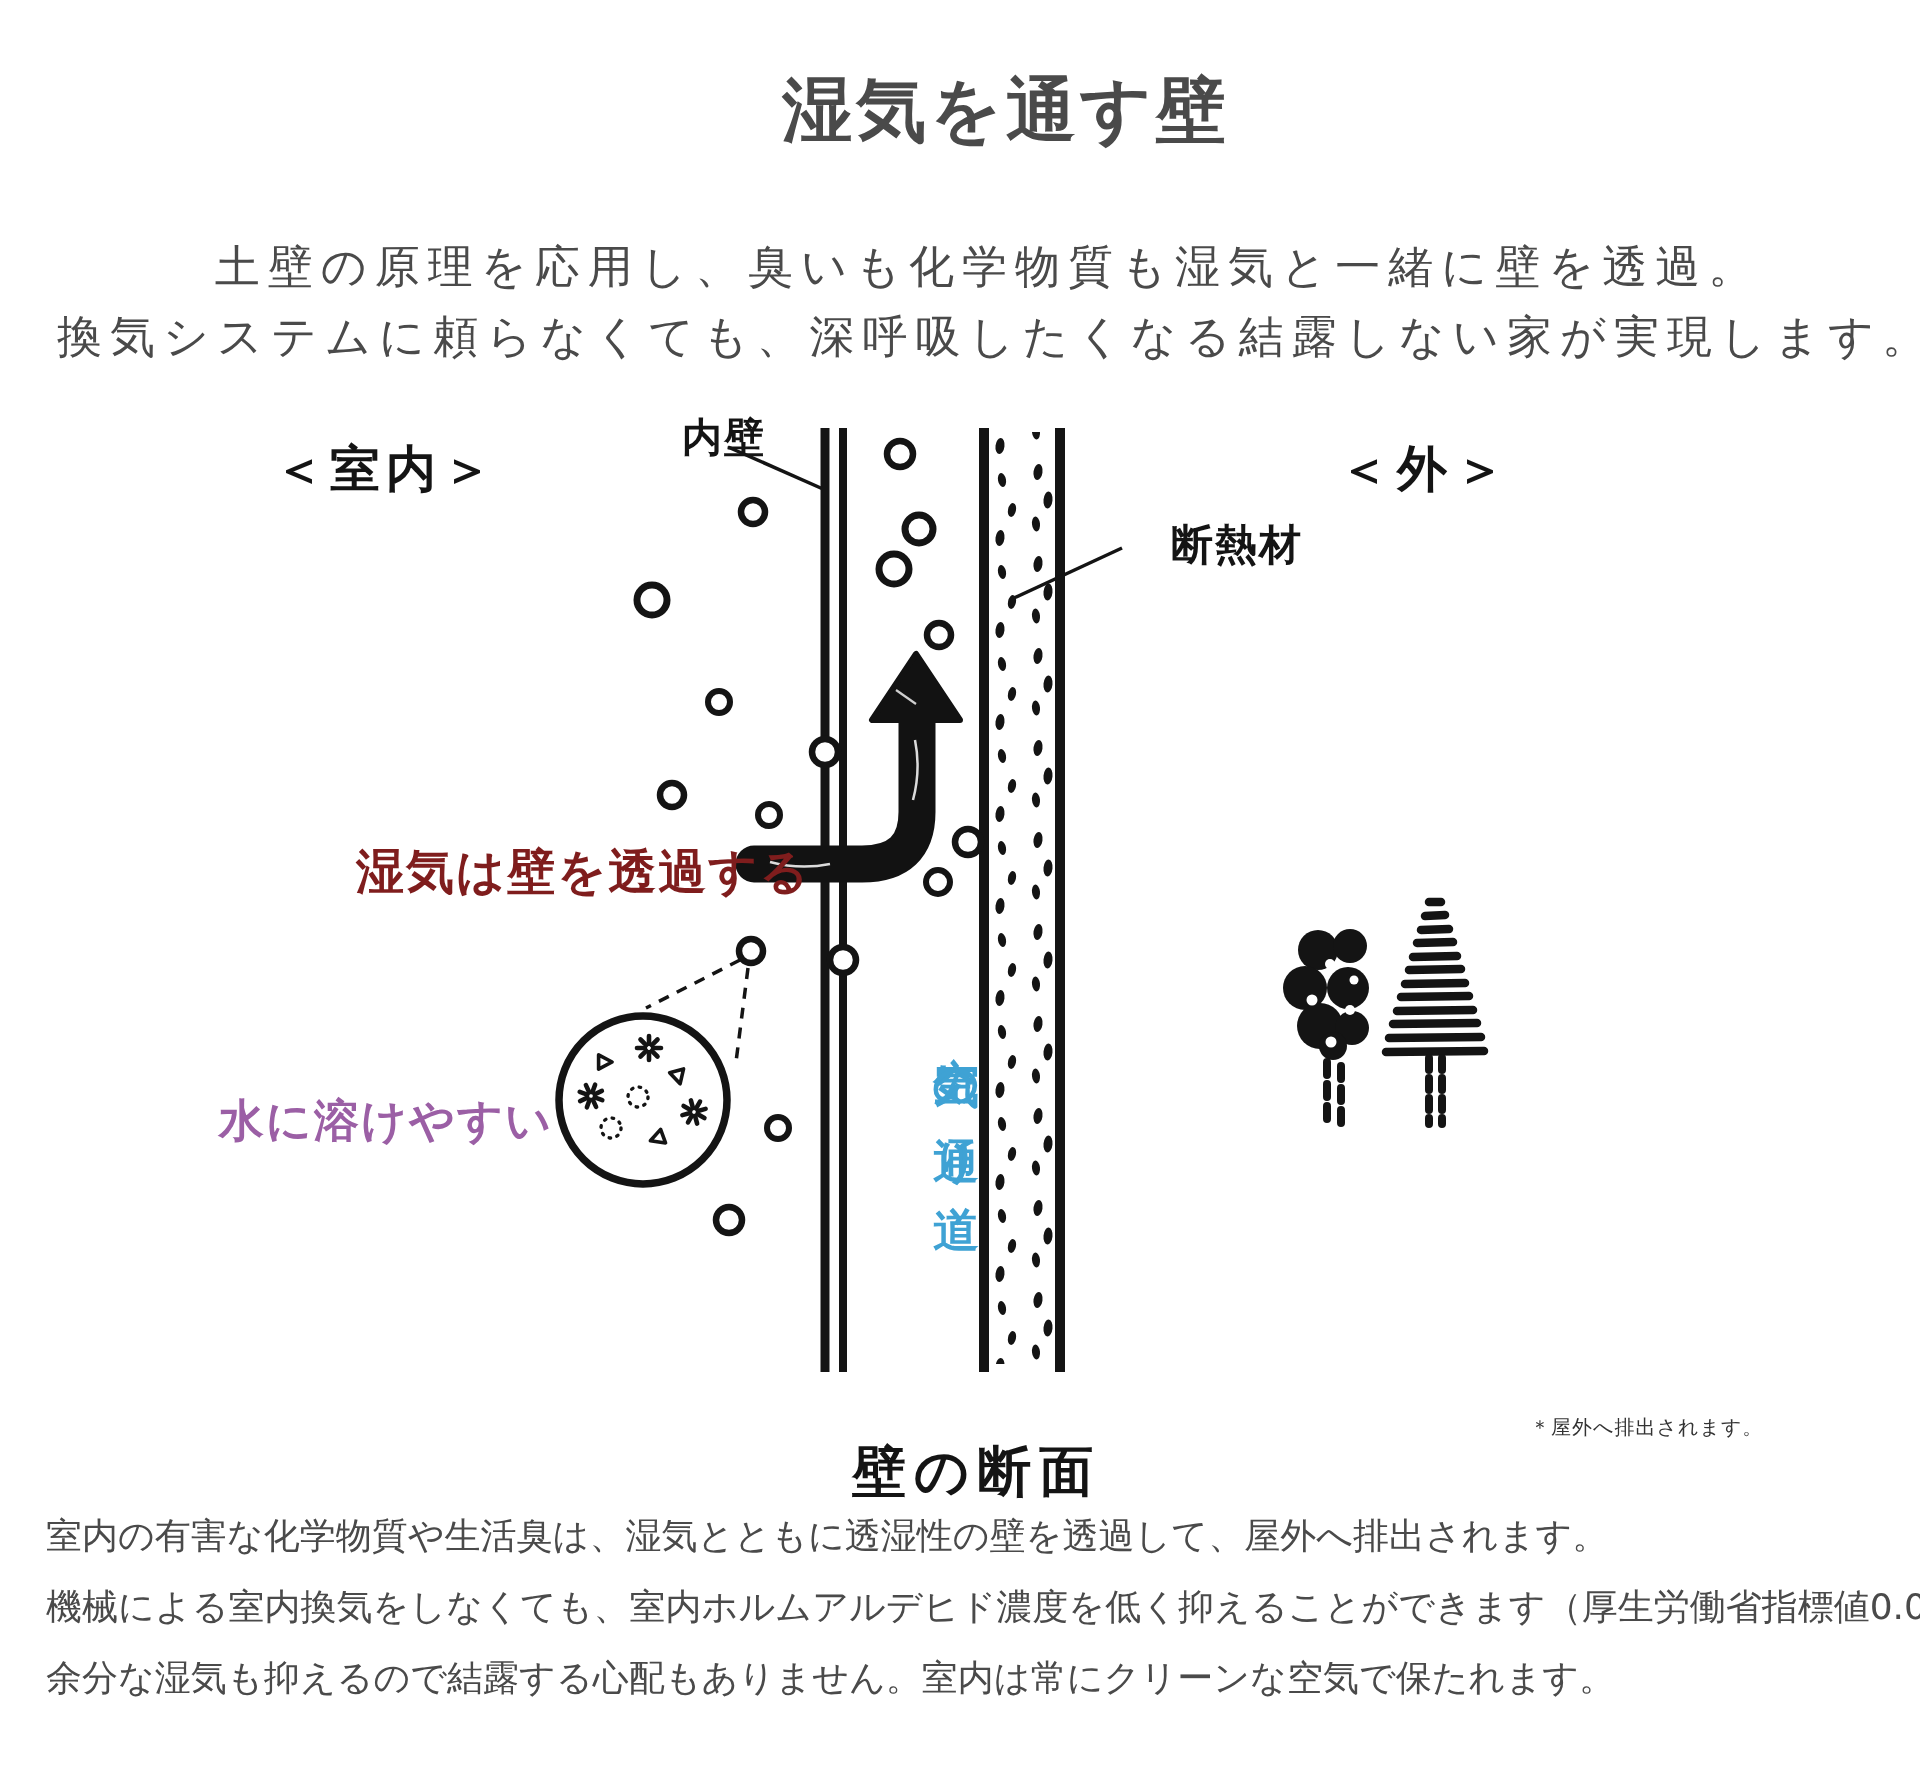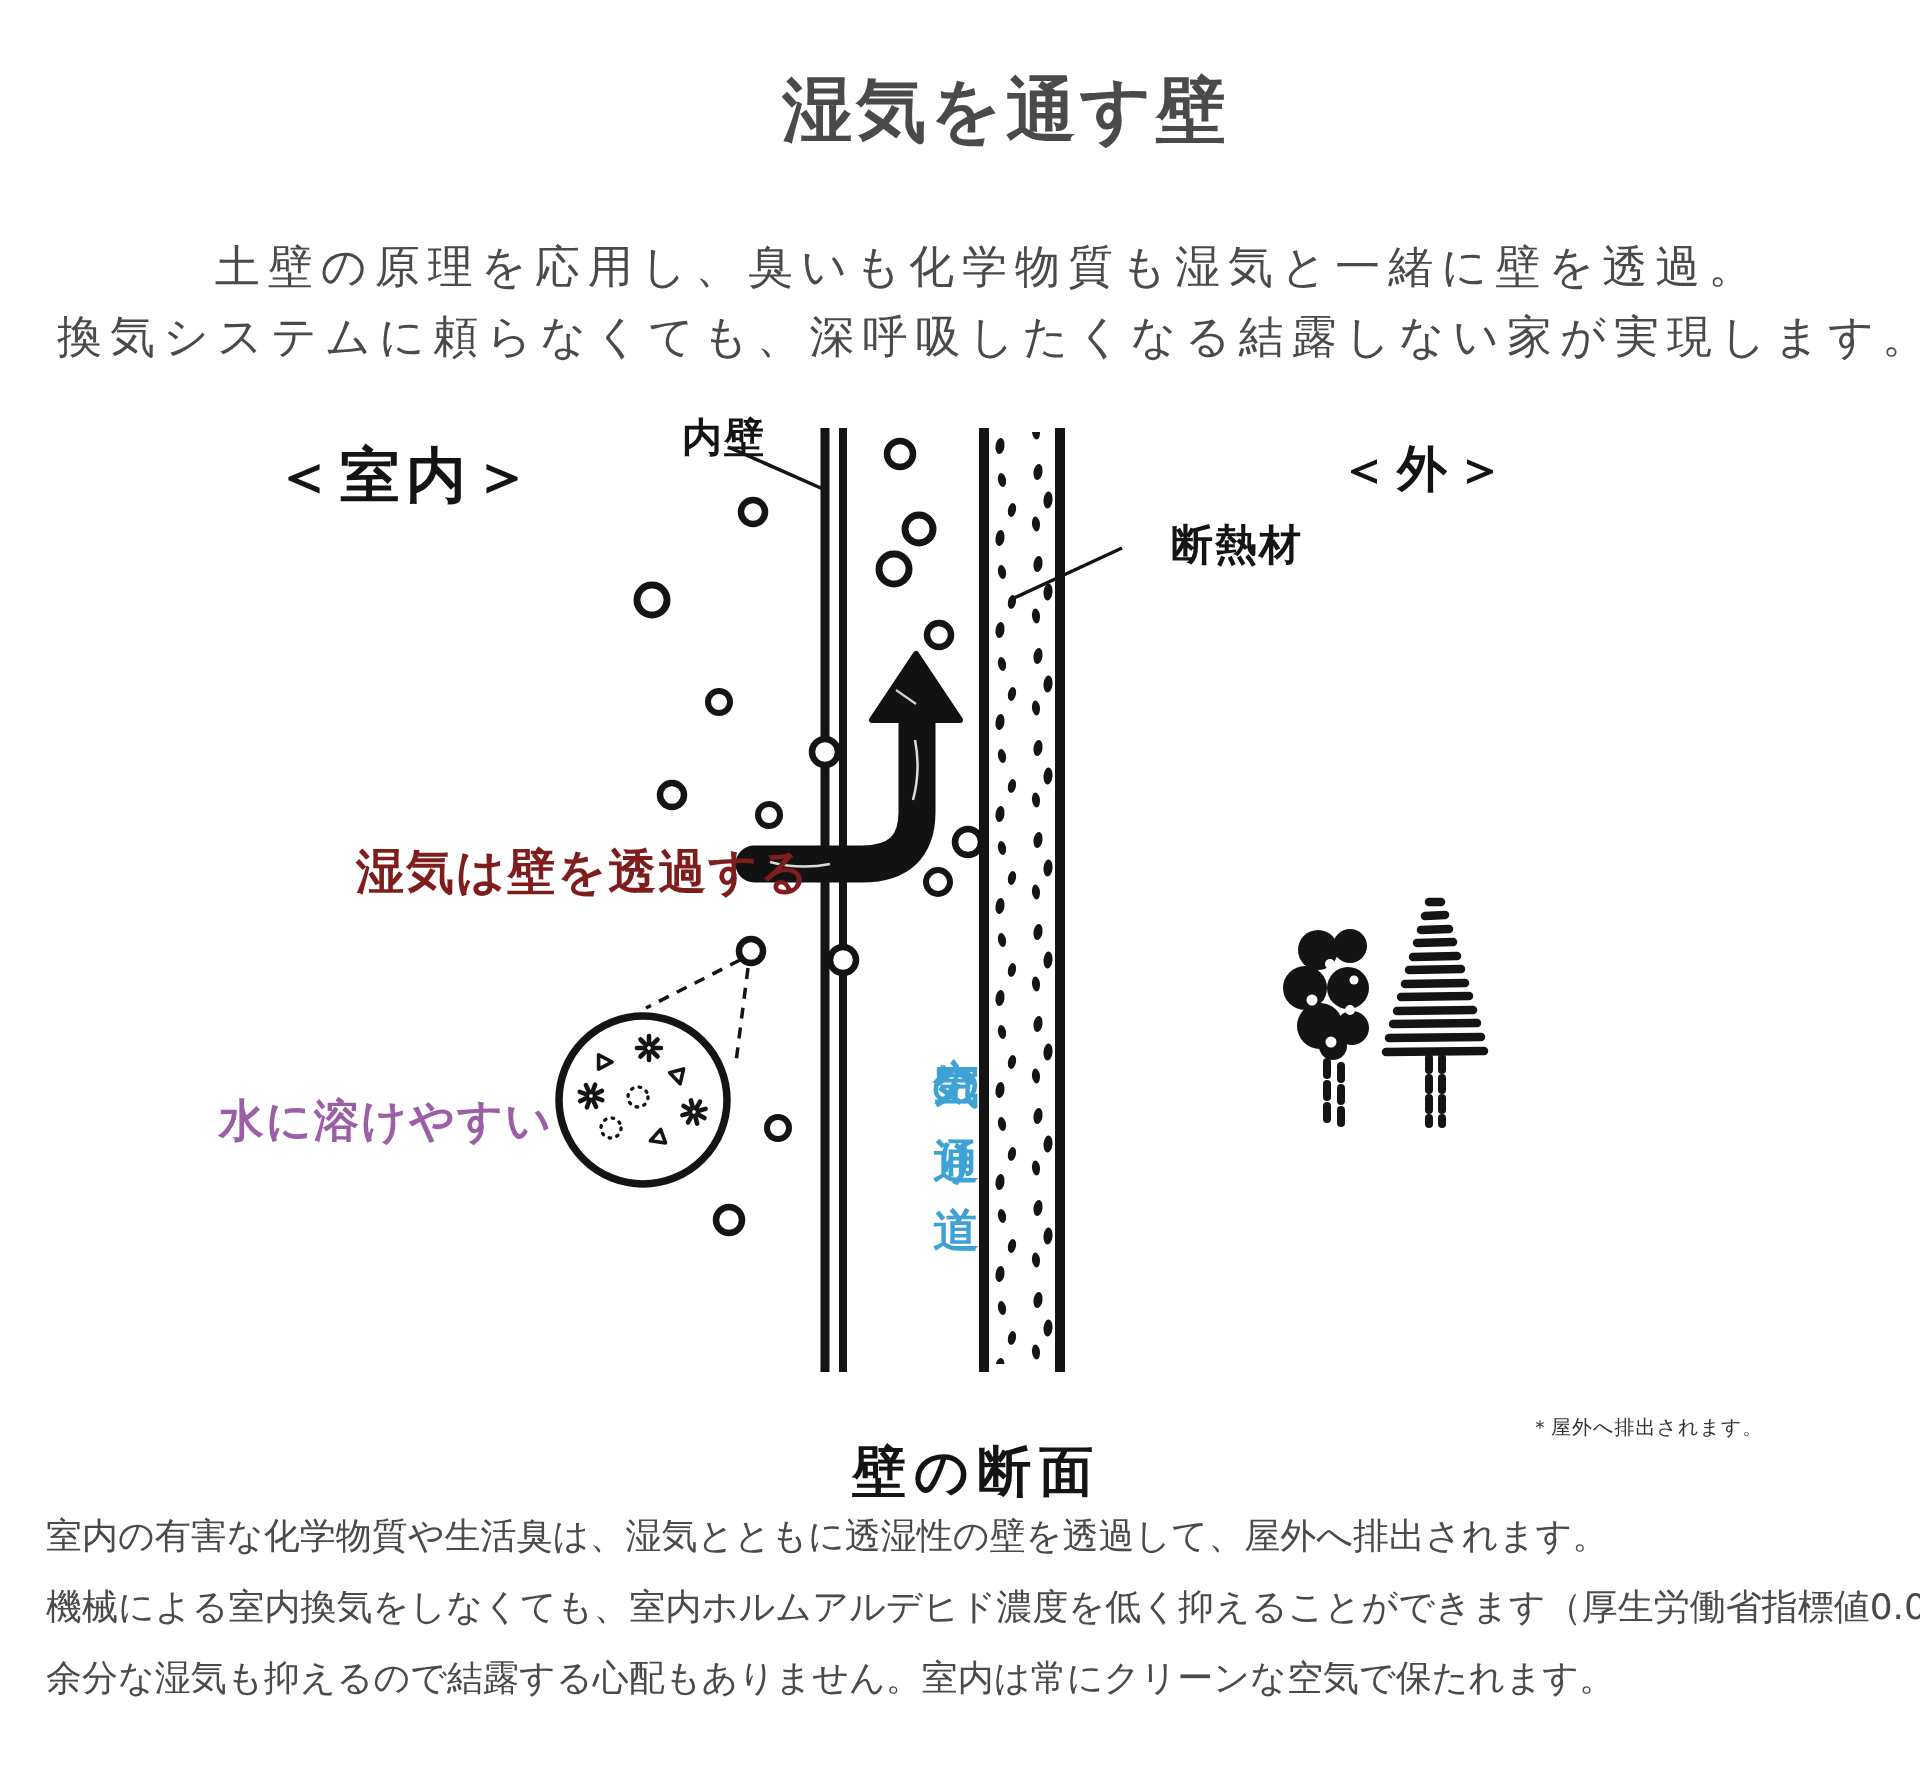--- a/index.html
+++ b/index.html
@@ -10,21 +10,21 @@
   .abs{position:absolute;white-space:nowrap;margin-left:46px;}
   .stage-svg{position:absolute;left:0;top:0;}
 
   .title{left:0;top:64px;width:1920px;text-align:center;font-size:70px;letter-spacing:4px;
          color:#4a4a4a;font-weight:600;}
   .sub{left:0;width:1884px;text-align:center;font-size:45px;letter-spacing:8px;color:#4a4a4a;}
   .sub1{top:237px;}
   .sub2{top:307px;padding-left:8px;}
 
   .lbl{color:#141414;font-weight:700;}
-  .indoor{left:228px;top:436px;font-size:60px;letter-spacing:6px;}
+  .indoor{left:228px;top:436px;font-size:50px;letter-spacing:6px;}
   .outdoor{left:1293px;top:436px;font-size:50px;letter-spacing:8px;}
   .innerwall-lbl{left:636px;top:410px;font-size:40px;letter-spacing:2px;}
   .insul-lbl{left:1125px;top:517px;font-size:42px;letter-spacing:2px;}
 
   .moisture{left:310px;top:840px;font-size:48px;letter-spacing:2px;color:#7f1d1d;font-weight:700;}
   .airpath{left:880px;top:1020px;font-size:46px;color:#3fa2d4;font-weight:700;
            writing-mode:vertical-rl;letter-spacing:9px;}
   .chem{left:118px;top:1092px;width:444px;text-align:center;font-size:45px;line-height:58px;
         letter-spacing:2px;color:#9b5fa5;font-weight:700;white-space:normal;}
   .caption{left:806px;top:1436px;font-size:54px;letter-spacing:8px;color:#141414;font-weight:700;}

